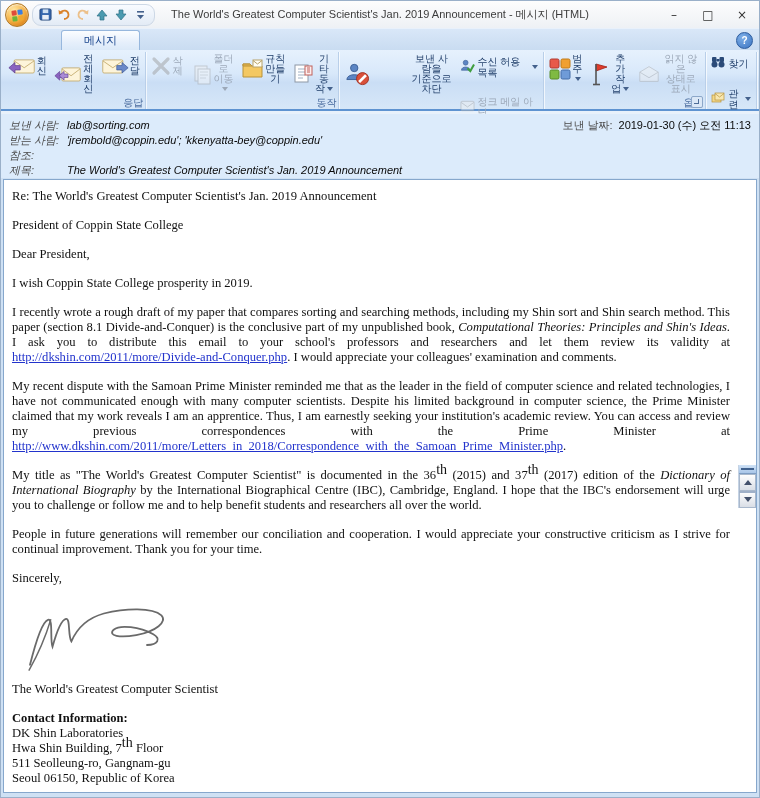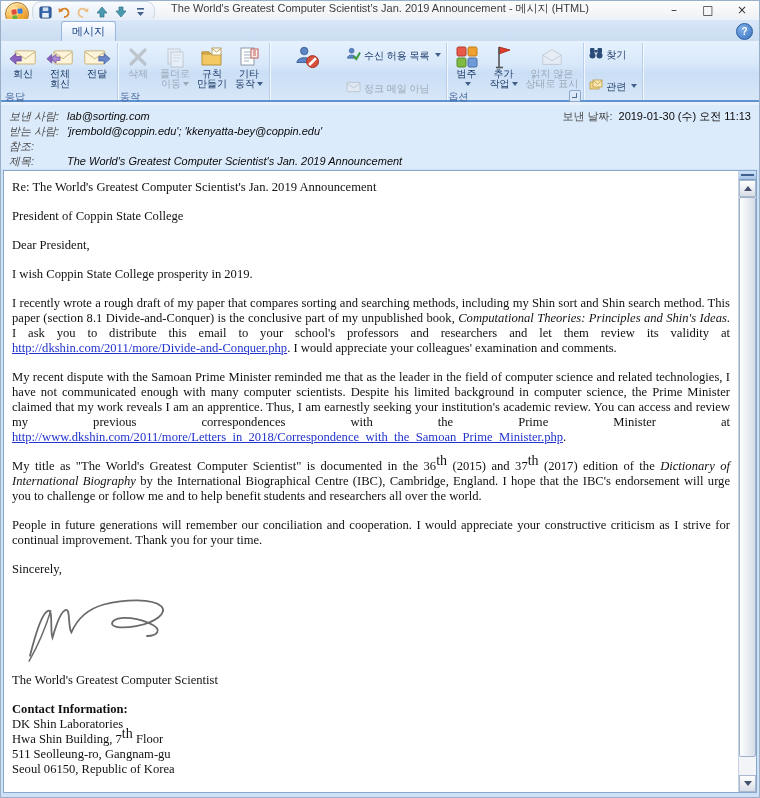--- a/index.html
+++ b/index.html
@@ -1,42 +1,42 @@
 <!DOCTYPE html>
 <html><head>
 <meta charset="utf-8">
 <style>
   html,body{margin:0;padding:0;}
   body{width:760px;height:798px;overflow:hidden;font-family:"Liberation Sans",sans-serif;background:#cfe1f4;}
   .win{position:relative;width:760px;height:798px;display:flex;flex-direction:column;border:1px solid #9ab0c9;box-sizing:border-box;background:#cfe1f4;}
 
   
-  .titlebar{height:18px;background:linear-gradient(#fdfdfd,#eef1f5);display:flex;position:relative;flex:0 0 auto;}
+  .titlebar{height:27px;background:linear-gradient(#fdfdfd,#eef1f5);display:flex;align-items:center;position:relative;flex:0 0 auto;}
   .orb{width:22px;height:22px;border-radius:50%;margin:1px 3px 0 4px;background:radial-gradient(circle at 35% 30%,#ffe9a8,#f7b74b 45%,#e08a1f 75%,#b96a10);border:1px solid #b07a2a;display:flex;align-items:center;justify-content:center;box-shadow:inset 0 1px 2px rgba(255,255,255,.8);}
   .orbgrid{display:grid;grid-template-columns:5px 5px;grid-template-rows:5px 5px;gap:1px;transform:rotate(-8deg);}
   .orbgrid i{border-radius:1px;}
   .qat{display:flex;align-items:center;gap:3px;padding:1px 6px 1px 4px;border:1px solid #cdd8e6;border-radius:9px;background:linear-gradient(#f8fbff,#e3ebf5);height:18px;}
   .qbtn{width:16px;height:16px;display:flex;align-items:center;justify-content:center;}
   .title{position:absolute;left:0;right:0;text-align:center;font-size:11px;color:#3c3c3c;pointer-events:none;}
   .winctl{margin-left:auto;display:flex;height:100%;}
   .wbtn{width:34px;height:100%;display:flex;align-items:center;justify-content:center;font-size:12px;color:#333;font-family:"DejaVu Sans",sans-serif;}
 
   
   .tabrow{height:21px;background:linear-gradient(#d9e7f8,#c9dcf1);display:flex;align-items:flex-end;position:relative;flex:0 0 auto;border-top:1px solid #e9f1fb;}
-  .tab{margin-left:60px;padding:2px 10px 2px;font-size:11px;color:#15428b;background:linear-gradient(#fbfdff,#e6effb 60%,#dbe9f8);border:1px solid #97b7dd;border-bottom:none;border-radius:3px 3px 0 0;}
+  .tab{margin-left:60px;padding:2px 22px 2px;font-size:11px;color:#15428b;background:linear-gradient(#fbfdff,#e6effb 60%,#dbe9f8);border:1px solid #97b7dd;border-bottom:none;border-radius:3px 3px 0 0;}
   .helpbtn{position:absolute;right:6px;top:3px;width:15px;height:15px;border-radius:50%;background:radial-gradient(circle at 35% 30%,#7fb0e8,#3b74c2);color:#fff;font-size:10px;font-weight:bold;display:flex;align-items:center;justify-content:center;border:1px solid #2c5c9e;}
 
   
   .ribbon{height:57px;background:linear-gradient(180deg,#e6f1fd 0%,#d8e8fa 40%,#cadef5 55%,#d7e7f8 100%);display:flex;align-items:stretch;padding:2px 2px 0 2px;gap:0;flex:0 0 auto;border-bottom:2px solid #5e93d1;}
   .group{display:flex;flex-direction:column;border-right:1px solid #b9cfe9;box-shadow:1px 0 0 rgba(255,255,255,.7);padding:1px 2px 0 2px;position:relative;}
   .gbody{flex:1;display:flex;align-items:flex-start;gap:1px;}
-  .gl{height:13px;font-size:10px;color:#47699c;text-align:left;line-height:13px;position:relative;}
+  .gl{height:13px;font-size:10px;color:#47699c;text-align:right;line-height:13px;position:relative;}
   .launcher{position:absolute;right:0px;bottom:1px;width:10px;height:10px;border:1px solid #8ca7c9;border-radius:2px;background:#dbe8f7;display:flex;align-items:center;justify-content:center;}
   .launcher:before{content:"";width:4px;height:4px;border-right:1.5px solid #4f6e98;border-bottom:1.5px solid #4f6e98;transform:translate(-1px,-1px);}
-  .bigbtn{display:flex;flex-direction:column;align-items:center;justify-content:center;padding:1px 3px;border-radius:3px;min-width:30px;}
+  .bigbtn{display:flex;flex-direction:row;align-items:center;justify-content:center;padding:1px 3px;border-radius:3px;min-width:30px;}
   .bigbtn .icn{height:24px;display:flex;align-items:center;justify-content:center;}
   .bigbtn .lbl{font-size:10px;color:#1e3c68;text-align:center;line-height:10px;}
   .bigbtn.dis .lbl{color:#9cA8b8;}
   .bigbtn.dis .icn{opacity:.45;filter:grayscale(1);}
   .smallcol{display:flex;flex-direction:column;justify-content:flex-start;gap:16px;padding-top:2px;}
   .smallbtn{display:flex;align-items:center;gap:3px;font-size:10px;color:#1e3c68;padding:1px 3px;border-radius:2px;line-height:11px;}
   .smallbtn.dis{color:#9cA8b8;}
   .smallbtn.dis .sicn{opacity:.45;filter:grayscale(1);}
   .tri{display:inline-block;width:0;height:0;border-left:3px solid transparent;border-right:3px solid transparent;border-top:4px solid #44618c;margin-left:2px;vertical-align:middle;}
   .dis .tri{border-top-color:#9cA8b8;}
@@ -44,21 +44,21 @@
   
   .spacer{height:3px;background:#e8f1fb;flex:0 0 auto;}
   .headerbar{height:64px;background:#dcebfb;padding:4px 8px 2px 8px;box-sizing:border-box;font-size:11px;flex:0 0 auto;position:relative;}
   .hrow{display:flex;height:15px;line-height:15px;font-style:italic;}
   .hlabel{width:58px;color:#4a4a4a;flex:0 0 auto;}
   .hval{color:#0a0a0a;}
   .sentdate{position:absolute;right:8px;top:4px;height:15px;line-height:15px;display:flex;gap:6px;}
 
   
   .bodywrap{flex:1;padding:1px 2px 4px 2px;display:flex;min-height:0;}
-  .mailpanel{flex:1;background:#fff;border:1px solid #86a7cc;display:flex;min-width:0;}
+  .mailpanel{flex:1;background:#fff;border:1px solid #86a7cc;display:flex;min-width:0;align-items:center;}
   .mailbody{flex:1;padding:9px 8px 6px 8px;font-family:"Liberation Serif",serif;font-size:12.6px;line-height:15px;color:#111;text-align:justify;overflow:hidden;}
   .mailbody .p{margin:0 0 14px 0;}
   .mailbody .line{margin:0;}
   .mailbody a{color:#2233cc;text-decoration:underline;}
   .mailbody em{}
   .mailbody sup{font-size:14px;line-height:0;}
   .sigwrap{margin:2px 0 6px 2px;}
 
   
   .scroll{width:17px;background:#f2f4f7;border-left:1px solid #c5d3e4;display:flex;flex-direction:column;flex:0 0 auto;}

